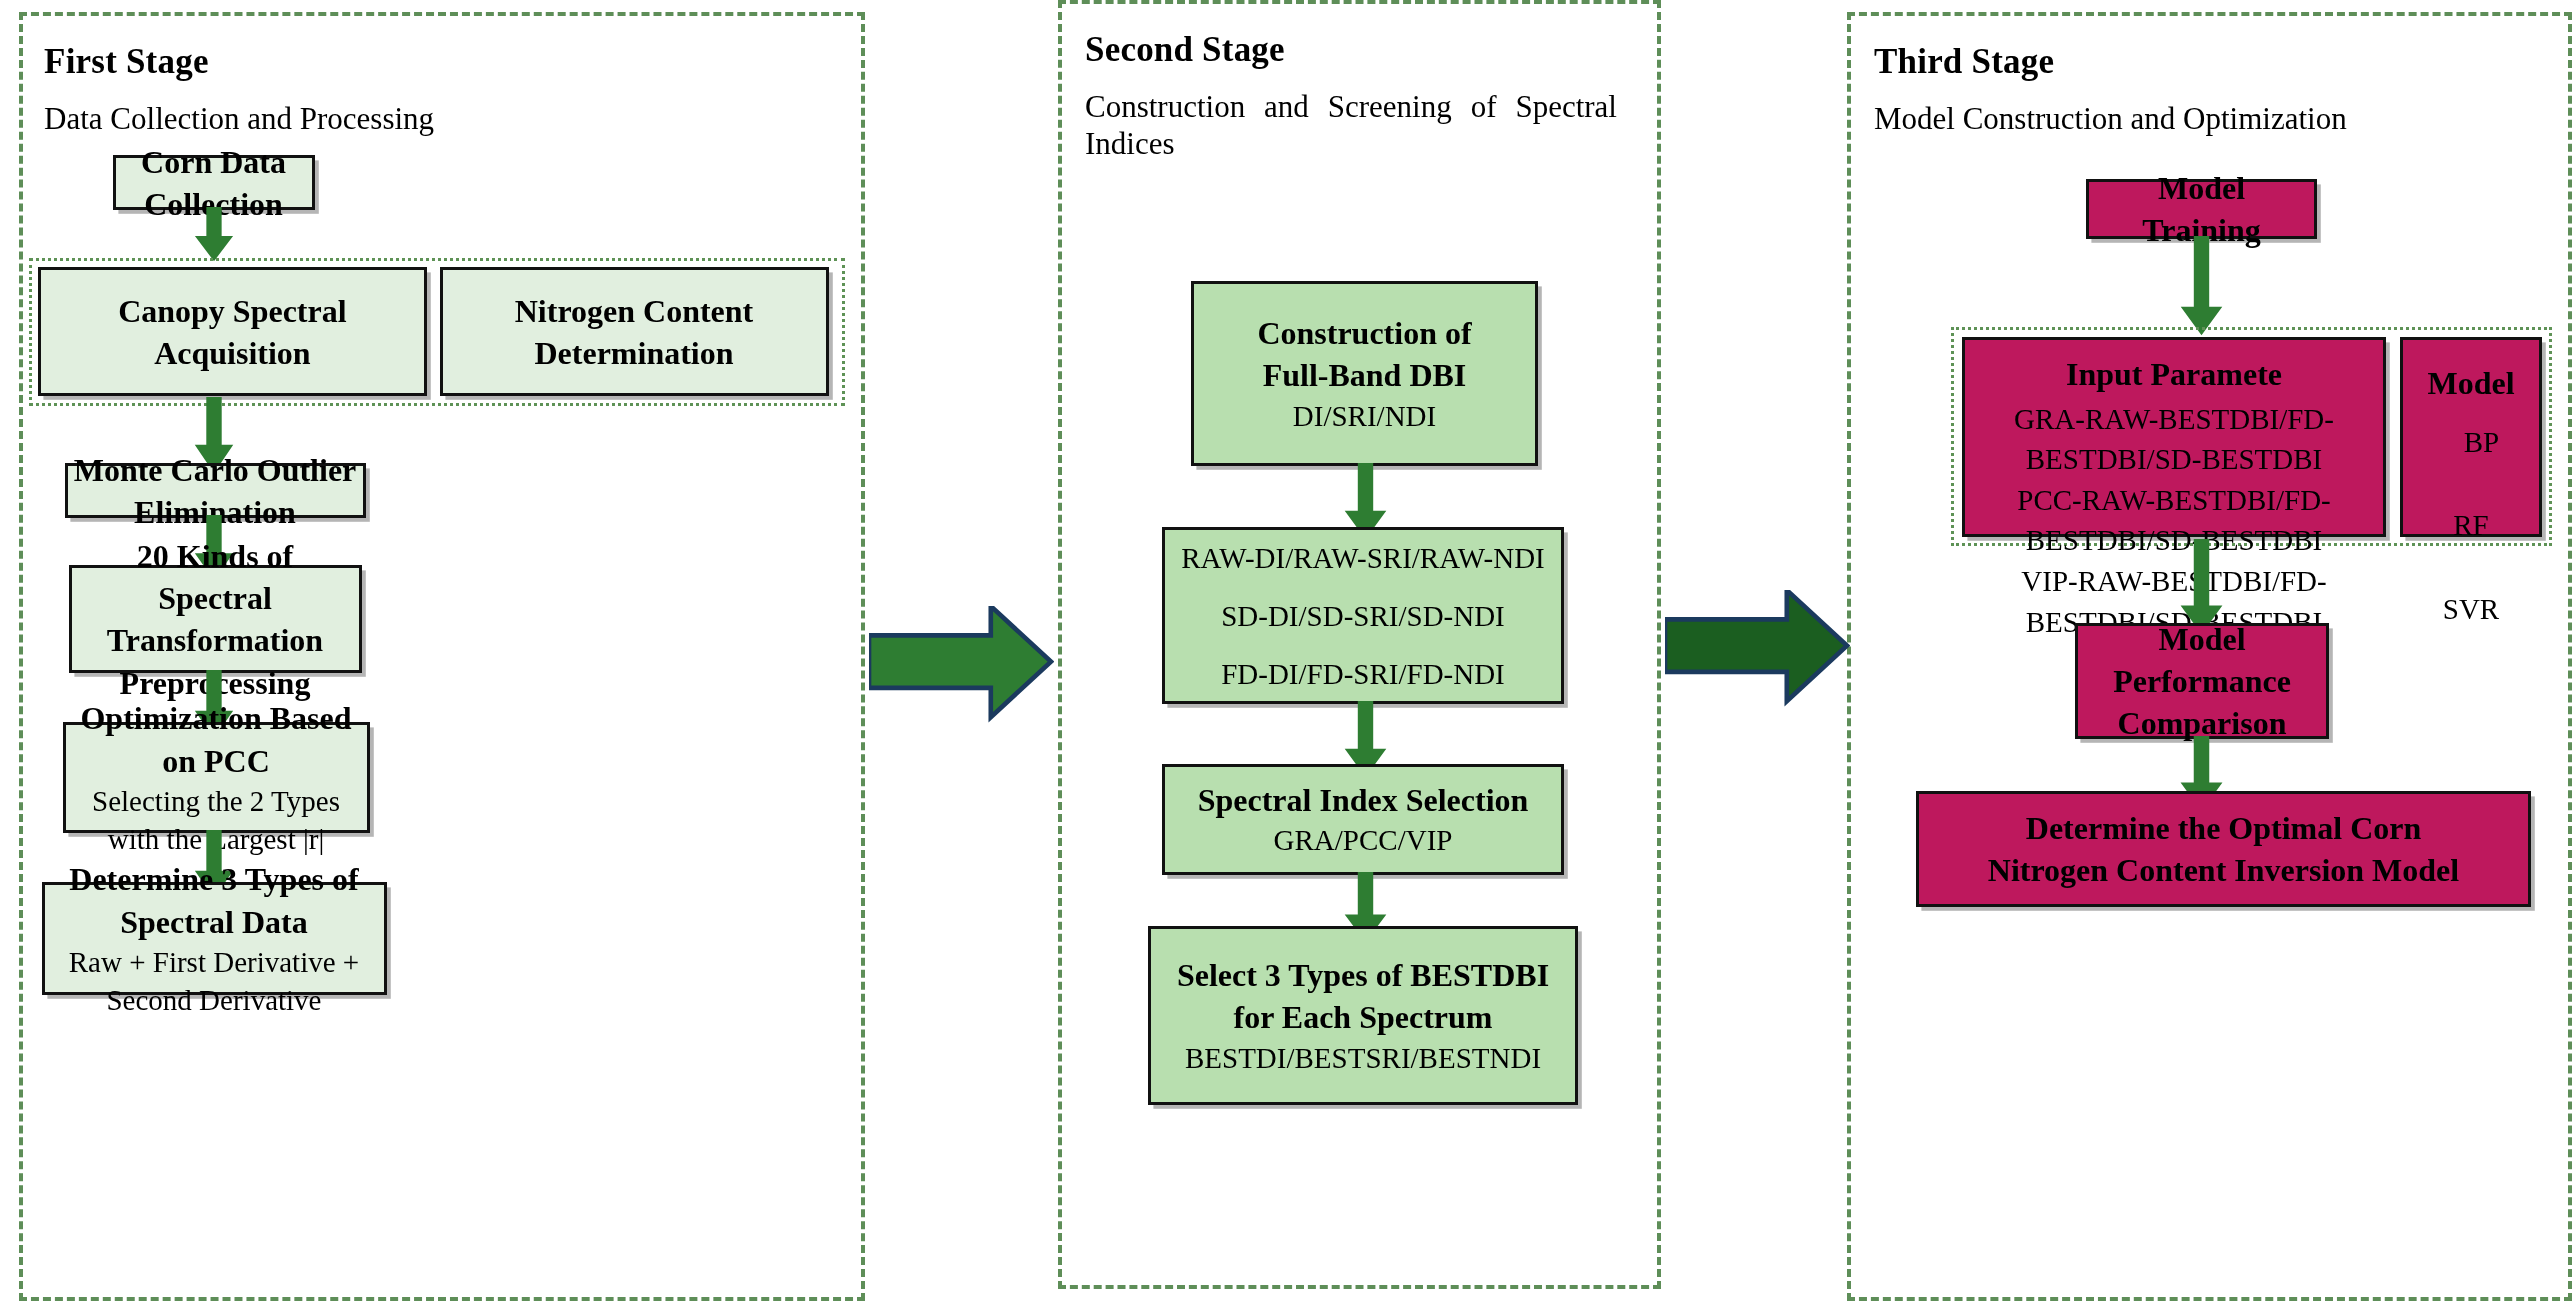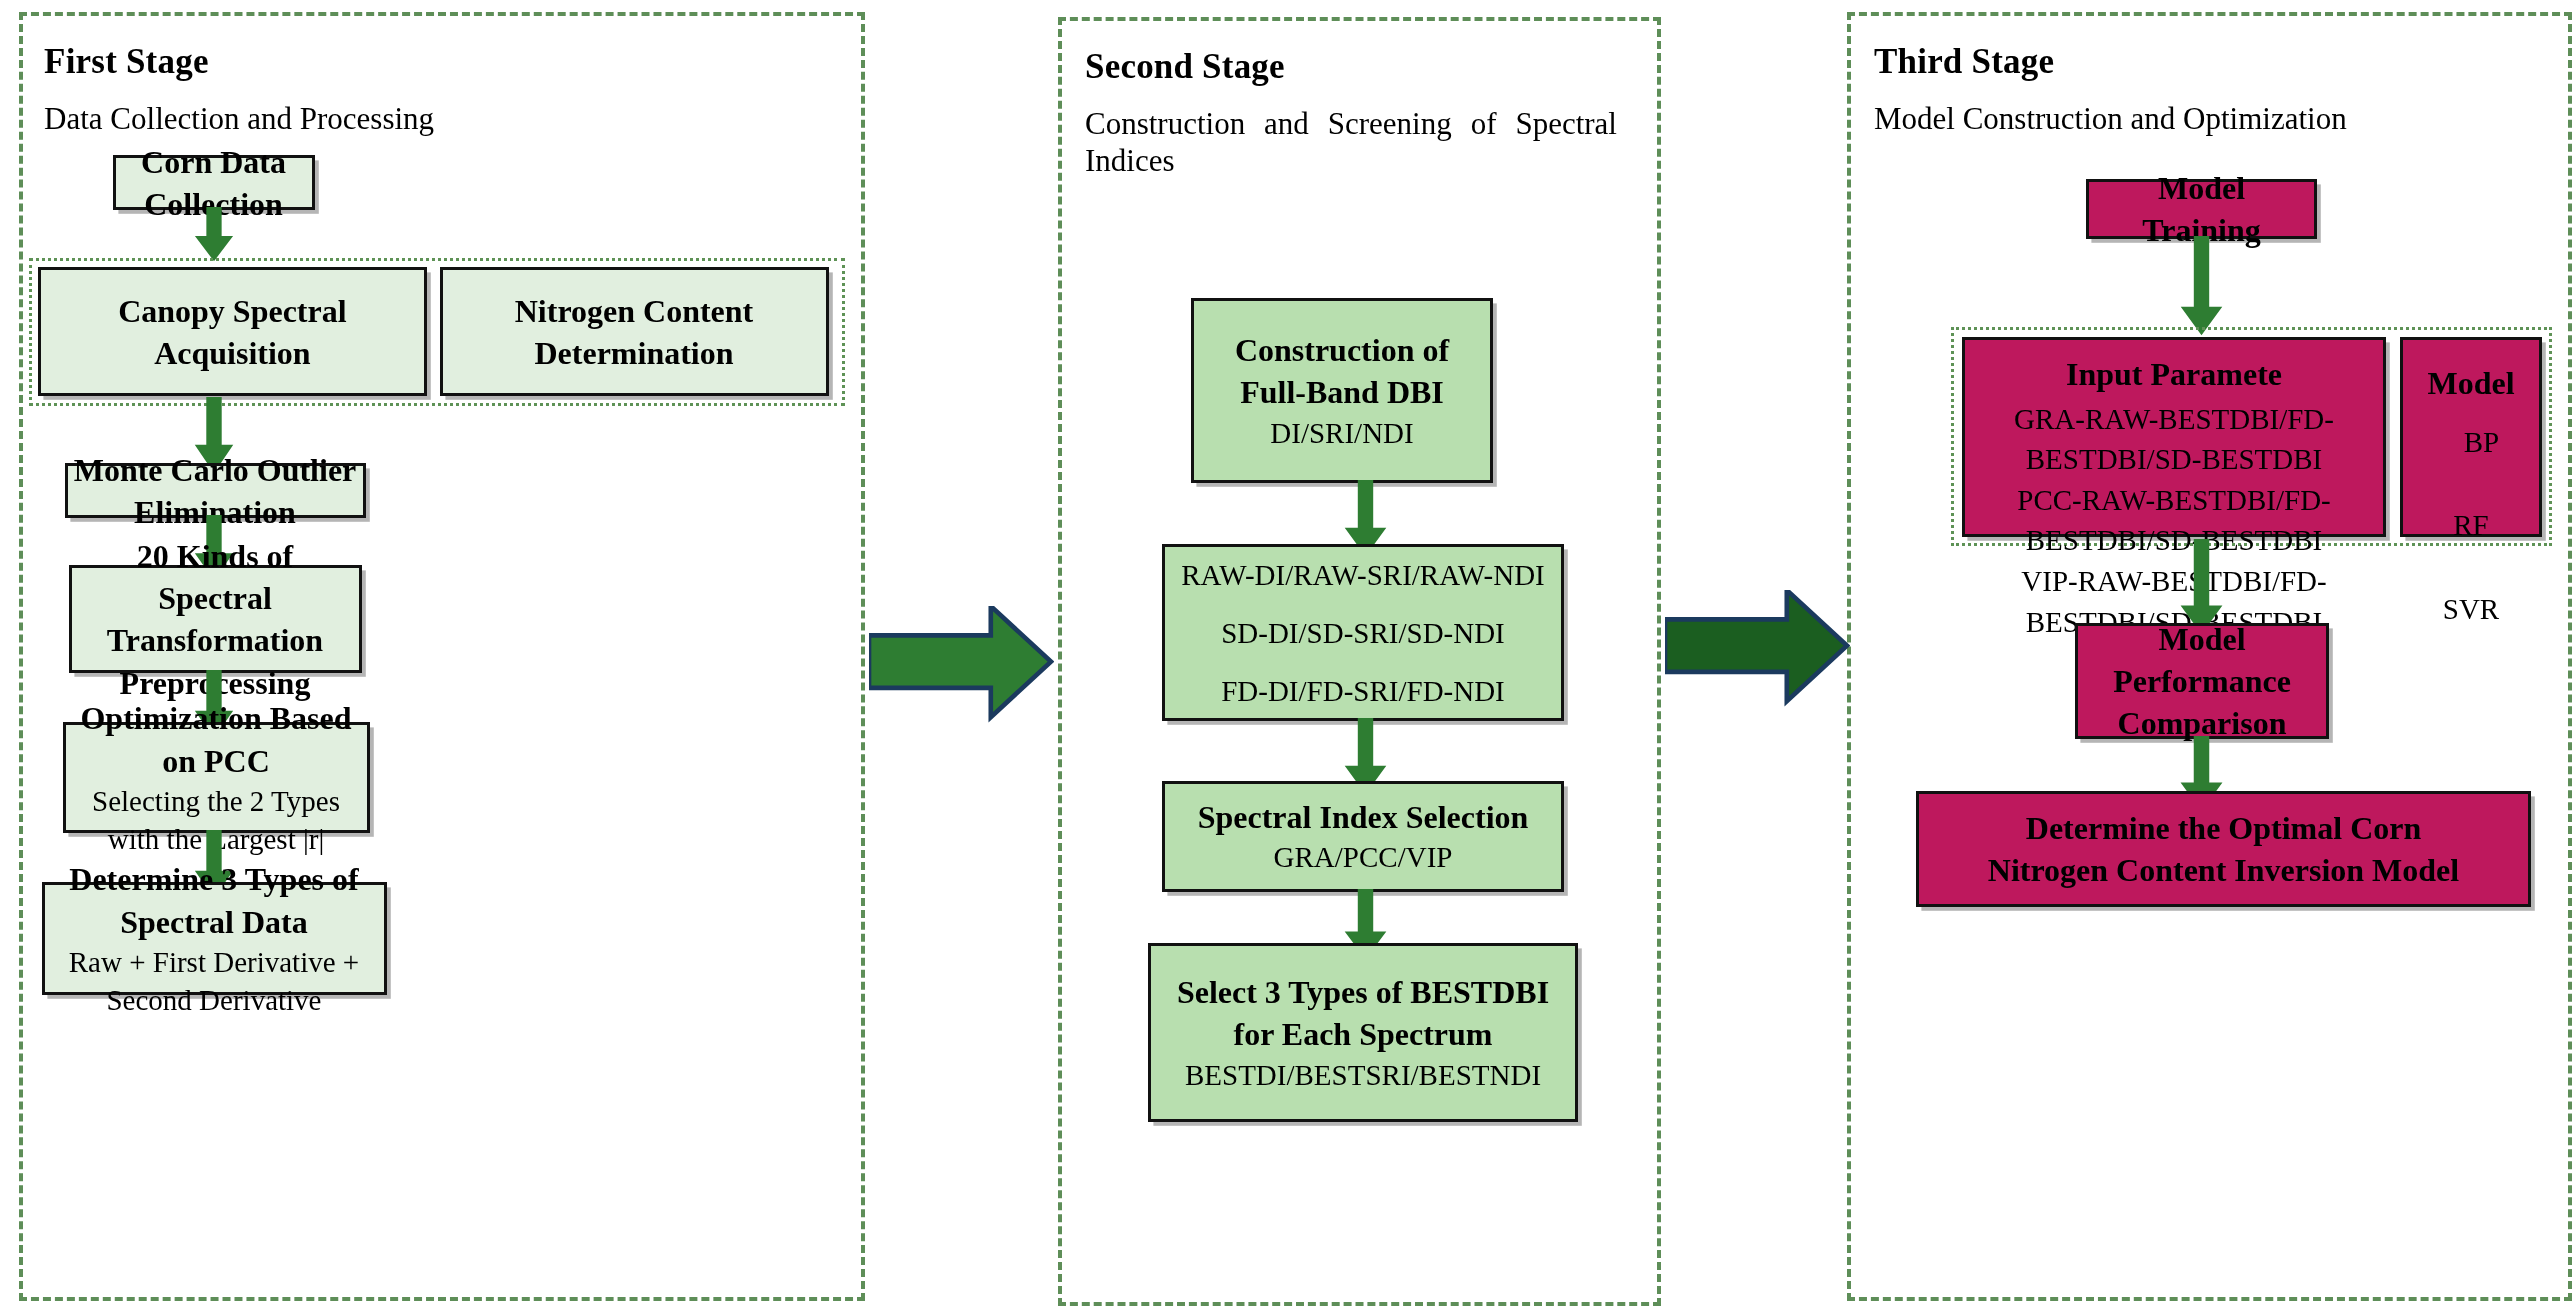--- a/index.html
+++ b/index.html
@@ -13,21 +13,21 @@
   .canvas{position:absolute;left:0;top:0;width:2576px;height:1311px;}
 
   
   .stage{
     position:absolute;
     border:4.6px dashed #5e8e58;
     box-sizing:border-box;
     background:#ffffff;
   }
   #stage1{left:18.5px;  top:12.3px; width:846px; height:1289px;}
-  #stage2{left:1058px;top:17px; width:603px;  height:1289px;}
+  #stage2{left:1058px;top:0; width:603px;  height:1289px;}
   #stage3{left:1847px;top:12.3px; width:725px;  height:1289px;}
 
   .stage-title{
     position:absolute;
     font-weight:bold;
     font-size:35px;
     line-height:1.0;
     letter-spacing:0.2px;
     white-space:nowrap;
   }
@@ -146,21 +146,21 @@
       <span class="t1">Determine 3 Types of Spectral Data</span>
       <span class="t2">Raw + First Derivative + Second Derivative</span>
     </div>
   </div>
 
   <div class="stage s2" id="stage2">
 
     <div class="stage-title" style="left:23px;top:28px;">Second Stage</div>
     <div class="stage-sub" style="left:23px;top:85px;width:532px;text-align:justify;">Construction and Screening of Spectral Indices</div>
 
-    <div class="box" style="left:129px;top:277px;width:302px;height:185px;">
+    <div class="box" style="left:129px;top:277px;width:347px;height:185px;">
       <span class="t1">Construction of</span>
       <span class="t1">Full-Band DBI</span>
       <span class="t2">DI/SRI/NDI</span>
     </div>
 
     <div class="varrow" style="left:281px;top:459px;width:45px;height:77px;">
       <svg width="45" height="77" viewBox="0 0 58 100">
         <polygon points="19,0 39,0 39,62 56,62 29,99 2,62 19,62" fill="#2e7d32"></polygon>
       </svg>
     </div>

